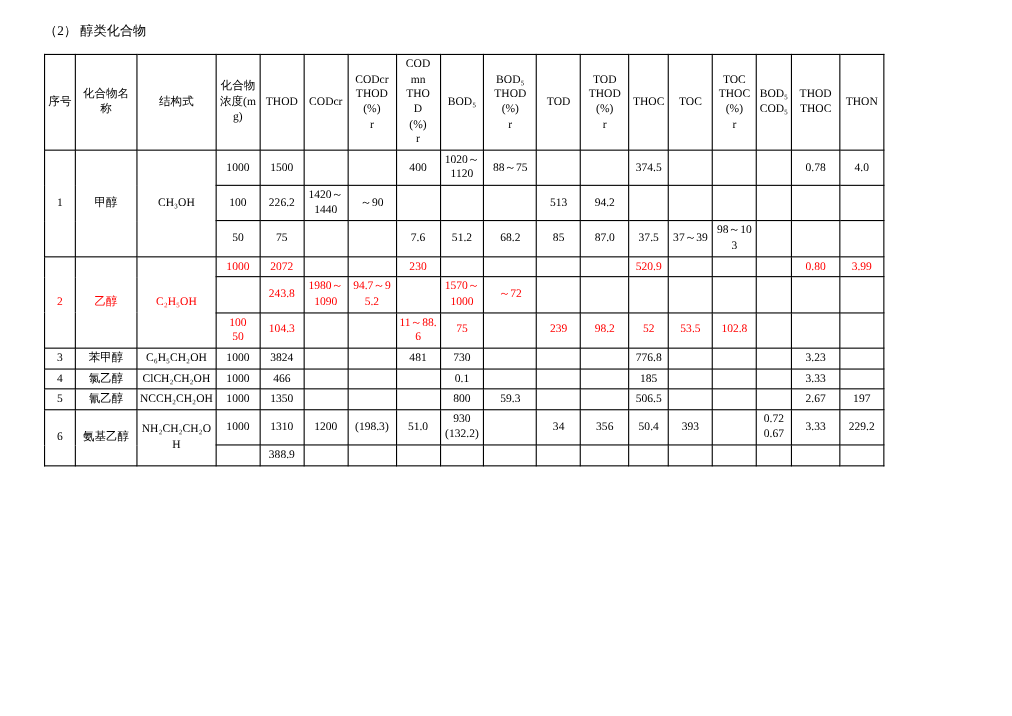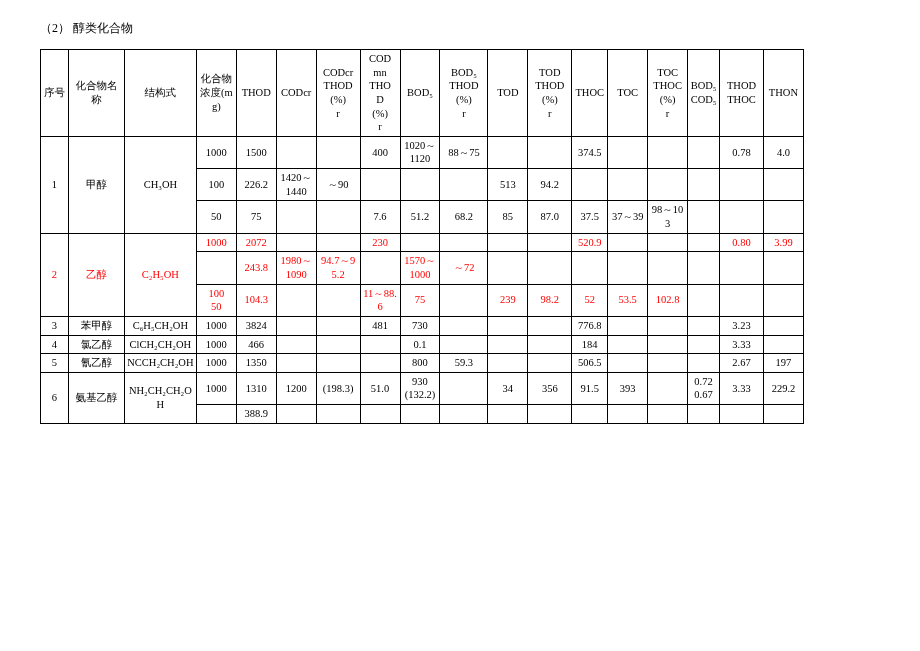--- a/index.html
+++ b/index.html
@@ -222,21 +222,21 @@
         <td>ClCH₂CH₂OH</td>
         <td>1000</td>
         <td>466</td>
         <td></td>
         <td></td>
         <td></td>
         <td>0.1</td>
         <td></td>
         <td></td>
         <td></td>
-        <td>184</td>
+        <td>185</td>
         <td></td>
         <td></td>
         <td></td>
         <td>3.33</td>
         <td></td>
       </tr>
       <tr>
         <td>5</td>
         <td>氰乙醇</td>
         <td>NCCH₂CH₂OH</td>
@@ -262,21 +262,21 @@
         <td rowspan="2">NH₂CH₂CH₂OH</td>
         <td>1000</td>
         <td>1310</td>
         <td>1200</td>
         <td>(198.3)</td>
         <td>51.0</td>
         <td>930<br>(132.2)</td>
         <td></td>
         <td>34</td>
         <td>356</td>
-        <td>91.5</td>
+        <td>50.4</td>
         <td>393</td>
         <td></td>
         <td>0.72<br>0.67</td>
         <td>3.33</td>
         <td>229.2</td>
       </tr>
       <tr>
         <td></td>
         <td>388.9</td>
         <td></td>

